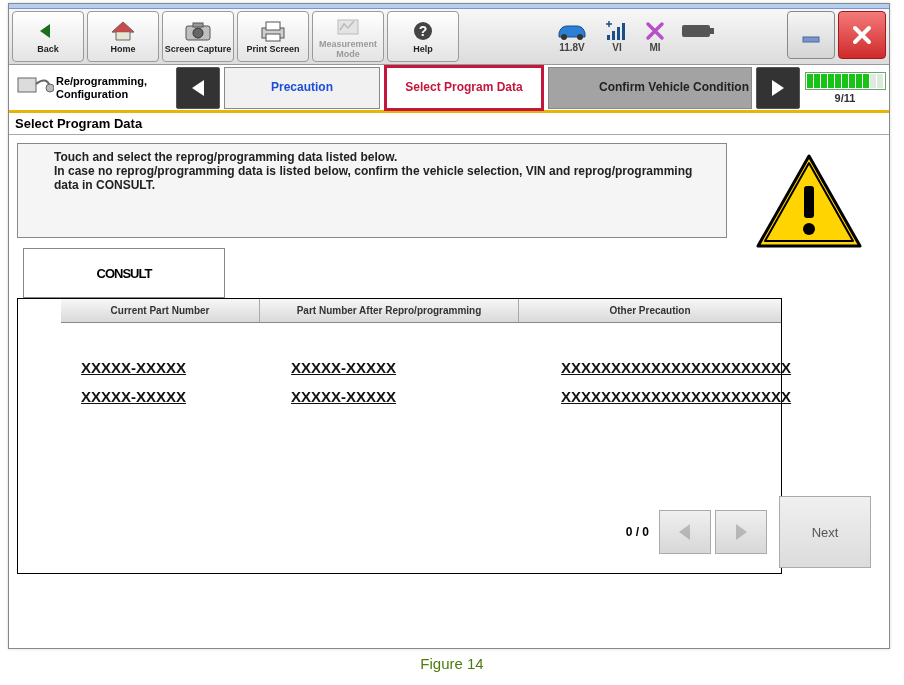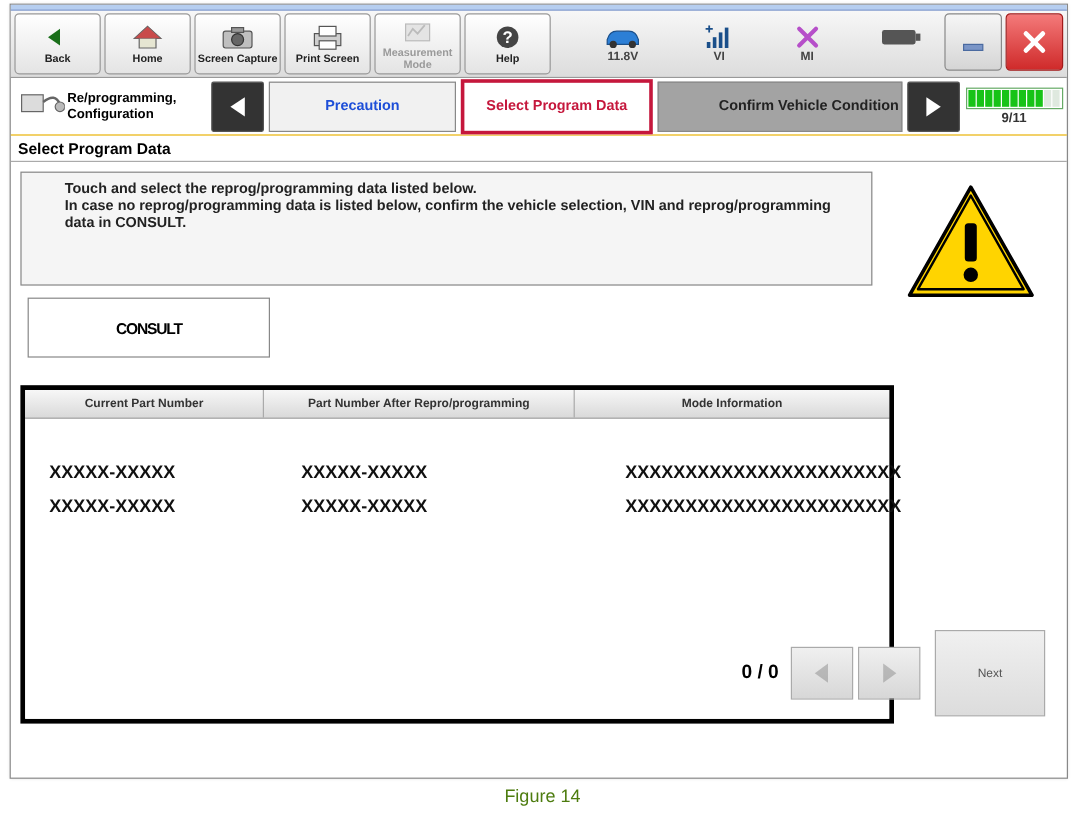--- a/index.html
+++ b/index.html
@@ -6,27 +6,27 @@
   .canvas{width:904px;height:685px;position:relative;background:#fff;}
   .app{position:absolute;left:8px;top:3px;width:880px;height:644px;border:1px solid #888;background:#fff;box-shadow:0 0 3px rgba(0,0,0,.15);}
   
   .titlebar{height:4px;background:#b6cef0;border-bottom:1px solid #7a95c7;}
   
   .toolbar{display:flex;align-items:stretch;height:56px;background:linear-gradient(#f7f7f7,#dcdcdc);border-bottom:1px solid #999;padding:2px 3px;box-sizing:border-box;}
   .tbtn{width:70px;margin-right:3px;border:1px solid #9a9a9a;background:linear-gradient(#ffffff,#e4e4e4);border-radius:4px;display:flex;flex-direction:column;align-items:center;justify-content:center;font-size:9px;font-weight:bold;color:#222;cursor:pointer;line-height:1.05;}
   .tbtn.disabled{color:#9a9a9a;}
   .tbtn .ic{height:24px;display:flex;align-items:center;justify-content:center;margin-bottom:2px;}
   .tbtn span{display:block;text-align:center;}
-  .status{flex:1;display:flex;align-items:center;justify-content:space-between;padding-left:40px;}
+  .status{flex:1;display:flex;align-items:center;justify-content:center;padding-left:40px;}
   .stat{display:flex;flex-direction:column;align-items:center;font-size:10px;font-weight:bold;color:#444;margin-right:16px;}
   .stat .ic{height:22px;display:flex;align-items:center;}
   .winbtn{width:46px;height:46px;margin-left:3px;border:1px solid #888;border-radius:4px;background:linear-gradient(#f6f6f6,#d5d5d5);display:flex;align-items:center;justify-content:center;cursor:pointer;}
   .winbtn.close{background:linear-gradient(#f47a7a,#cf2a2a);border-color:#a21919;}
   
-  .bcbar{display:flex;align-items:center;height:48px;border-bottom:1px solid #eab308;padding:3px 5px;box-sizing:border-box;}
+  .bcbar{display:flex;align-items:center;height:48px;border-bottom:3px solid #eab308;padding:3px 5px;box-sizing:border-box;}
   .bcicon{width:42px;display:flex;align-items:center;justify-content:center;}
   .bclabel{width:120px;font-size:11px;font-weight:bold;line-height:1.15;}
   .navsq{width:42px;height:40px;border:1px solid #555;background:#333;display:flex;align-items:center;justify-content:center;cursor:pointer;border-radius:2px;}
   .navsq.r{margin-left:4px;}
   .step{flex:1;height:40px;margin-left:4px;border:1px solid #888;display:flex;align-items:center;justify-content:center;font-size:12px;font-weight:bold;color:#1d4ed8;background:#f1f1f1;position:relative;line-height:1.1;text-align:center;}
   .step.active{border:3px solid #c5173c;color:#c5173c;background:#fff;}
   .step.dark{color:#222;background:#a3a3a3;padding-left:48px;}
   .progress{width:78px;margin-left:6px;display:flex;flex-direction:column;align-items:center;}
   .progress .bar{display:flex;height:18px;border:1px solid #6a6;padding:1px;box-sizing:border-box;}
   .progress .seg{width:6px;margin-right:1px;background:#17c317;}
@@ -36,38 +36,38 @@
   .hdr{font-size:13px;font-weight:bold;padding:3px 6px;border-bottom:1px solid #aaa;}
   
   .content{position:relative;padding:8px;}
   .msgbox{width:710px;height:95px;border:1px solid #888;background:#f5f5f5;padding:6px 8px;font-size:12px;font-weight:bold;color:#222;box-sizing:border-box;}
   .warnicon{position:absolute;right:22px;top:16px;}
   
   .sysrow{display:flex;margin-top:10px;}
   .syslbl{width:180px;height:48px;border:1px solid #aaa;background:linear-gradient(#f7f7f7,#e3e3e3);display:flex;align-items:center;justify-content:center;font-size:13px;}
   .sysval{width:200px;height:48px;margin-left:6px;border:1px solid #888;background:#fff;display:flex;align-items:center;justify-content:center;font-size:13px;font-weight:bold;letter-spacing:-1px;}
   
-  .tbl{margin-top:23px;width:720px;border:4px solid #000000;}
+  .tbl{margin-top:0;width:720px;border:1px solid #000000;padding-left:43px;}
   .thead{display:flex;background:linear-gradient(#f7f7f7,#d9d9d9);border-bottom:1px solid #888;}
   .th{flex:1;border-right:1px solid #aaa;font-size:10px;font-weight:bold;color:#333;text-align:center;padding:6px 4px;}
   .th:first-child{flex:0 0 190px;}
   .th:nth-child(2){flex:0 0 250px;}
   .th:last-child{border-right:none;}
   .tbody{height:220px;background:#fff;padding-top:30px;}
   .tr{display:flex;padding:6px 0;}
-  .td{font-size:15px;font-weight:bold;color:#111;padding-left:20px;}
+  .td{font-size:15px;font-weight:bold;color:#111;padding-left:20px;text-decoration:underline;}
   .td:first-child{flex:0 0 190px;}
   .td:nth-child(2){flex:0 0 250px;}
   .td:last-child{flex:1;}
   
   .pager{position:absolute;right:18px;bottom:14px;display:flex;align-items:center;}
-  .pagecount{font-size:16px;font-weight:bold;margin-right:10px;}
+  .pagecount{font-size:12px;font-weight:bold;margin-right:10px;}
   .pagbtn{width:50px;height:42px;border:1px solid #aaa;background:linear-gradient(#f0f0f0,#d7d7d7);display:flex;align-items:center;justify-content:center;margin-right:4px;cursor:pointer;}
   .pagbtn svg{opacity:0.35;}
-  .nextbtn{width:90px;height:70px;margin-left:8px;border:1px solid #aaa;background:linear-gradient(#f0f0f0,#dcdcdc);display:flex;align-items:center;justify-content:center;font-size:10px;color:#555;cursor:pointer;}
+  .nextbtn{width:90px;height:70px;margin-left:8px;border:1px solid #aaa;background:linear-gradient(#f0f0f0,#dcdcdc);display:flex;align-items:center;justify-content:center;font-size:13px;color:#555;cursor:pointer;}
   .caption{text-align:center;font-size:15px;color:#4d7c0f;position:absolute;left:0;right:0;top:655px;}
 </style>
 </head>
 <body>
 <div class="canvas">
 
 <div class="app">
   <div class="titlebar"></div>
 
   <div class="toolbar">
@@ -243,21 +243,21 @@
     </div>
 
     <div class="sysrow">
       <div class="sysval">CONSULT</div>
     </div>
 
     <div class="tbl">
       <div class="thead">
         <div class="th">Current Part Number</div>
         <div class="th">Part Number After Repro/programming</div>
-        <div class="th">Mode Information</div>
+        <div class="th">Other Precaution</div>
       </div>
       <div class="tbody">
         <div class="tr">
           <div class="td">XXXXX-XXXXX</div>
           <div class="td">XXXXX-XXXXX</div>
           <div class="td">XXXXXXXXXXXXXXXXXXXXXXX</div>
         </div>
         <div class="tr">
           <div class="td">XXXXX-XXXXX</div>
           <div class="td">XXXXX-XXXXX</div>

